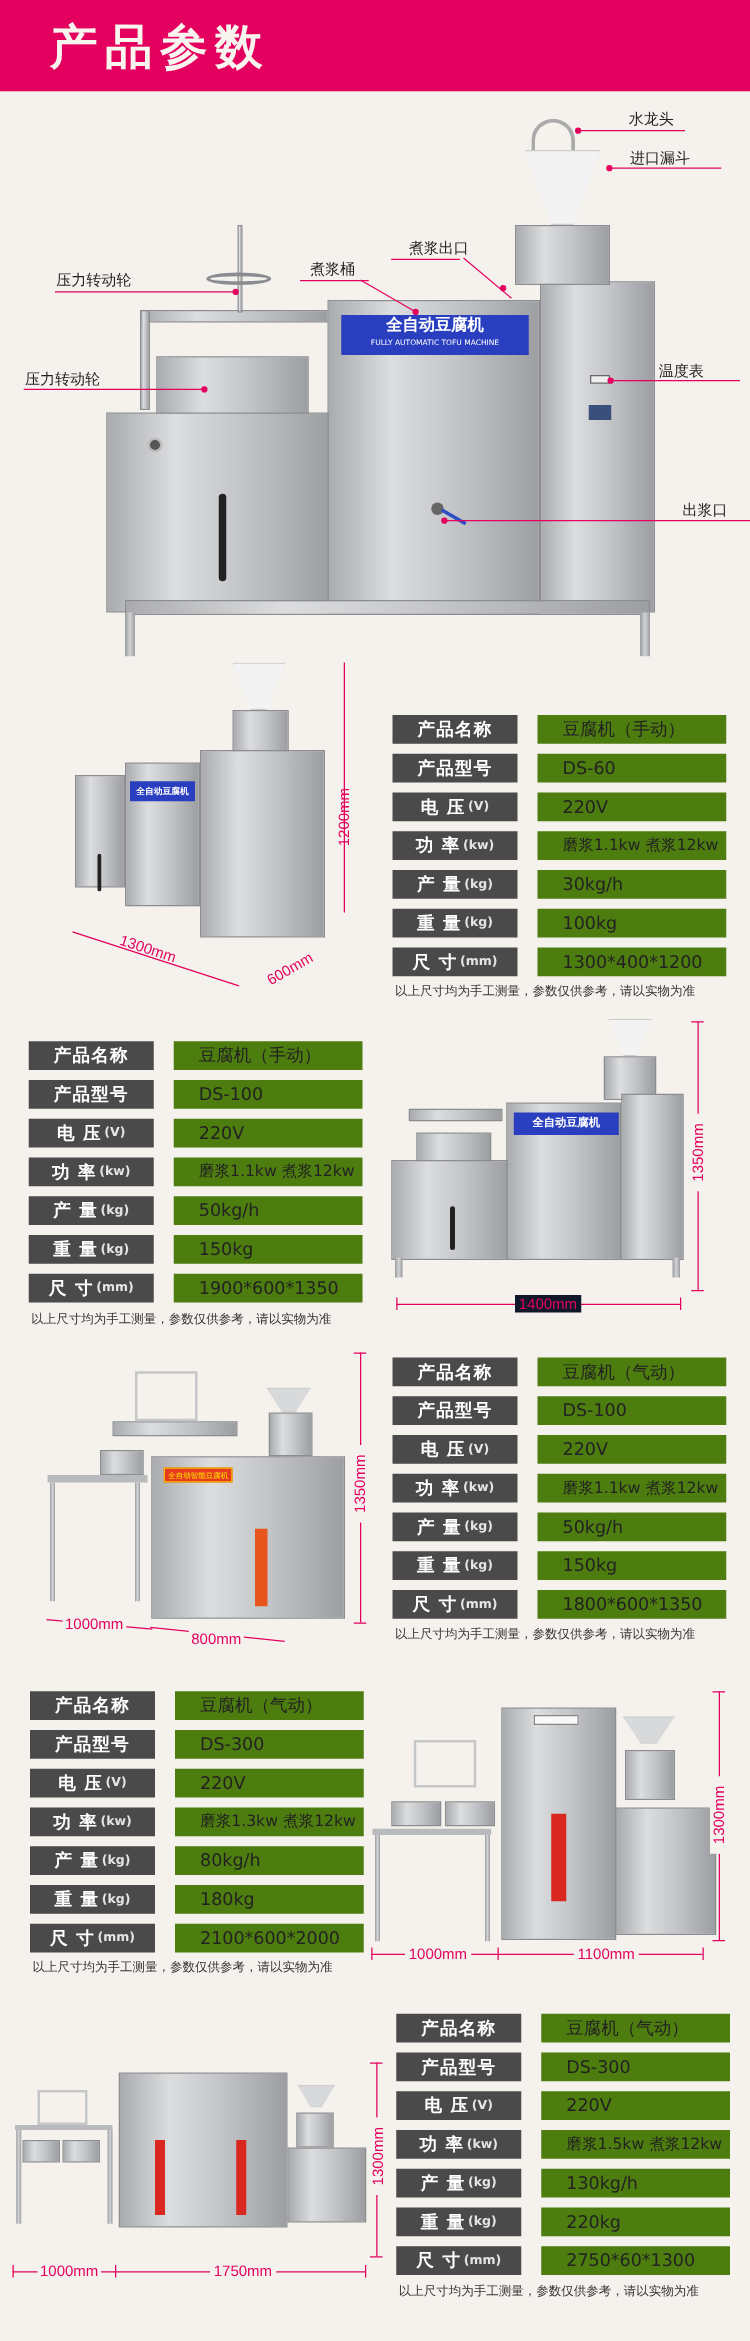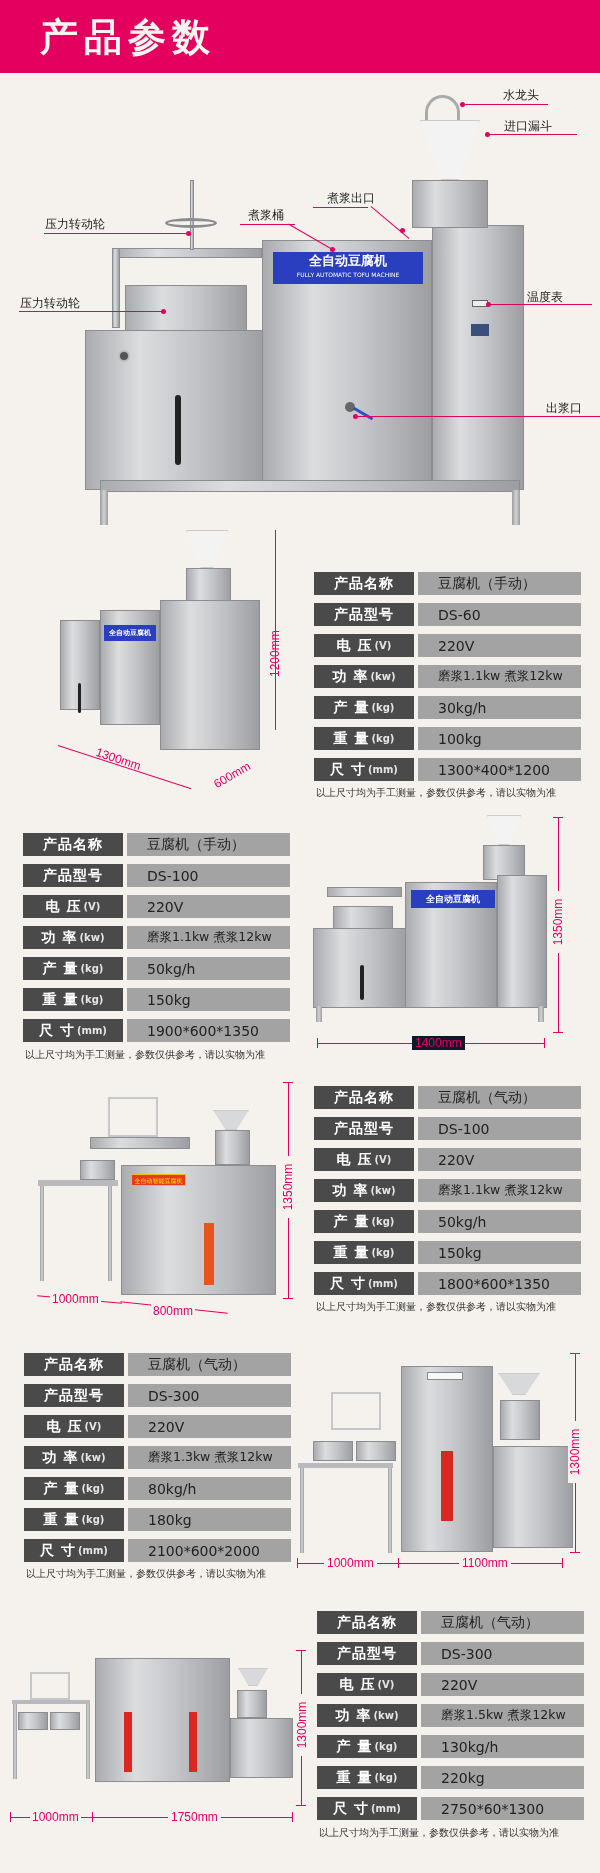--- a/index.html
+++ b/index.html
@@ -27,21 +27,21 @@
   .dim-v { position: absolute; width: 1px; background: #E4005F; }
   .tick-v { position: absolute; width: 1px; height: 10px; background: #E4005F; }
   .tick-h { position: absolute; height: 1px; width: 10px; background: #E4005F; }
   .vtext { position: absolute; color: #E4005F; font-size: 12px; transform: rotate(-90deg); transform-origin: center; white-space: nowrap; font-family: "Liberation Sans", sans-serif; }
 
   
   .spec { position: absolute; width: 267px; }
   .row { display: flex; height: 23px; margin-bottom: 8px; }
   .row .k { width: 100px; background: #4b4a4a; color: #fff; font-weight: bold; font-size: 14px; display: flex; align-items: center; justify-content: center; letter-spacing: 1px; }
   .row .k .u { font-size: 10px; font-weight: bold; color: #e5e5e5; margin-left: 2px; letter-spacing: 0; }
-  .row .v { flex: 1; margin-left: 4px; background: #a3a3a3; font-size: 14px; color: #222; display: flex; align-items: center; padding-left: 20px; }
+  .row .v { flex: 1; margin-left: 16px; background: #4d7c0f; font-size: 14px; color: #222; display: flex; align-items: center; padding-left: 20px; }
   .row .v.small { font-size: 12.5px; }
   .note { position: absolute; font-size: 10px; color: #333; white-space: nowrap; }
 </style>
 </head>
 <body>
 
 <div class="header">
   <h1>产品参数</h1>
 </div>
 

